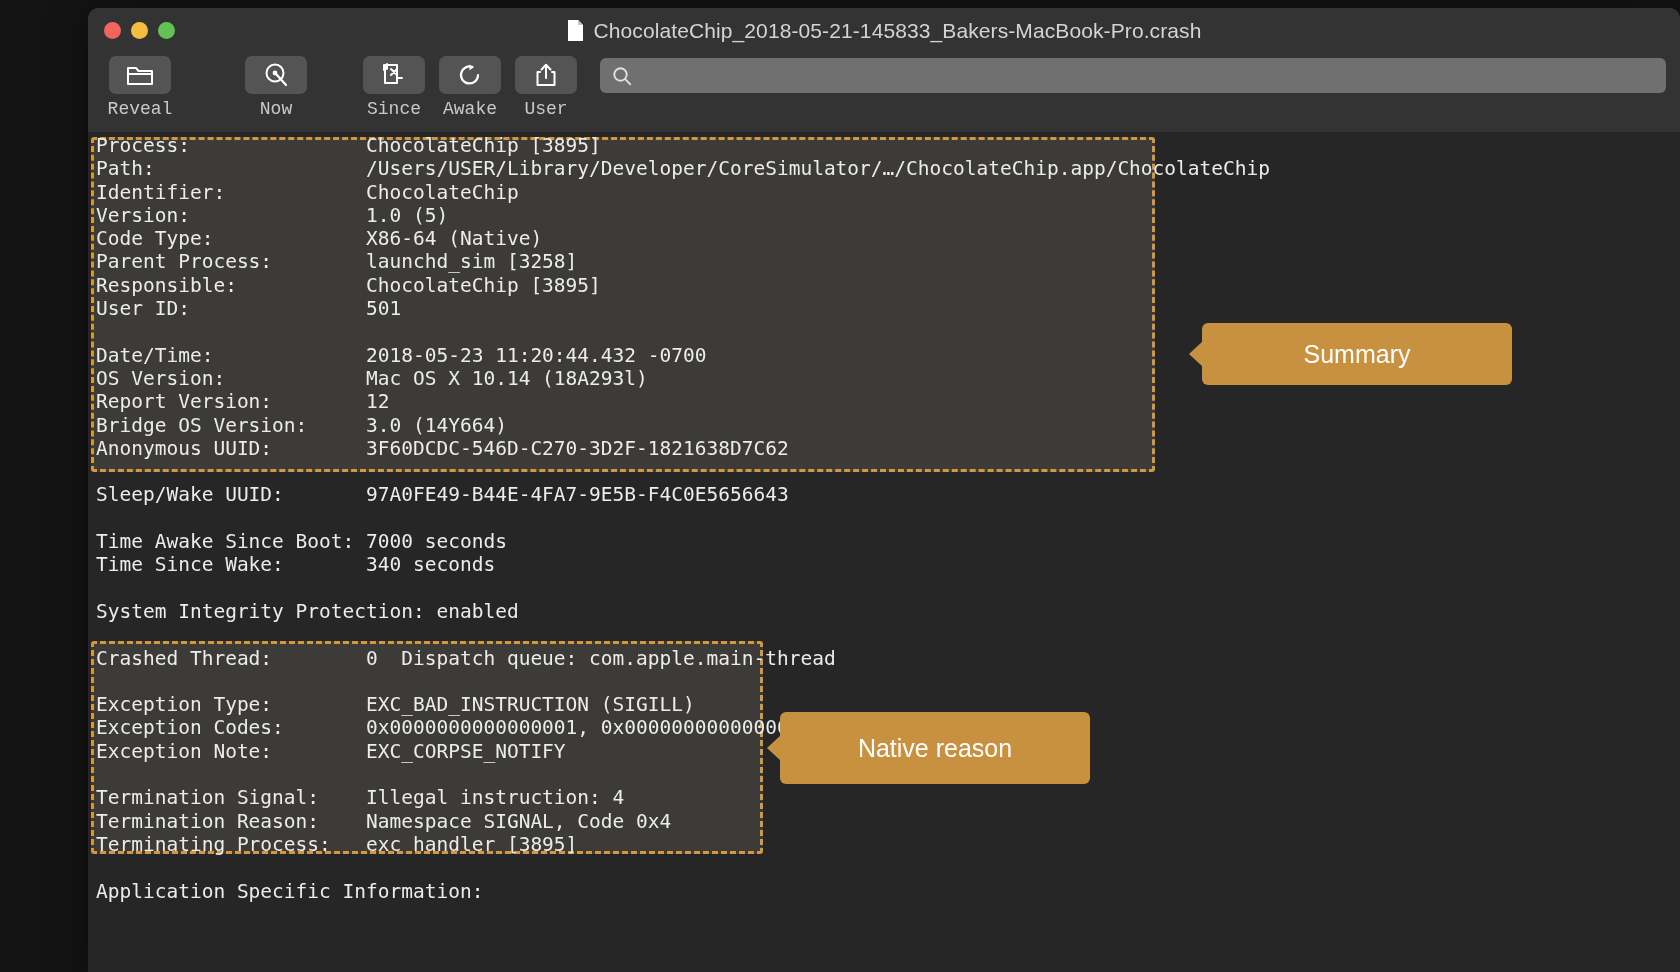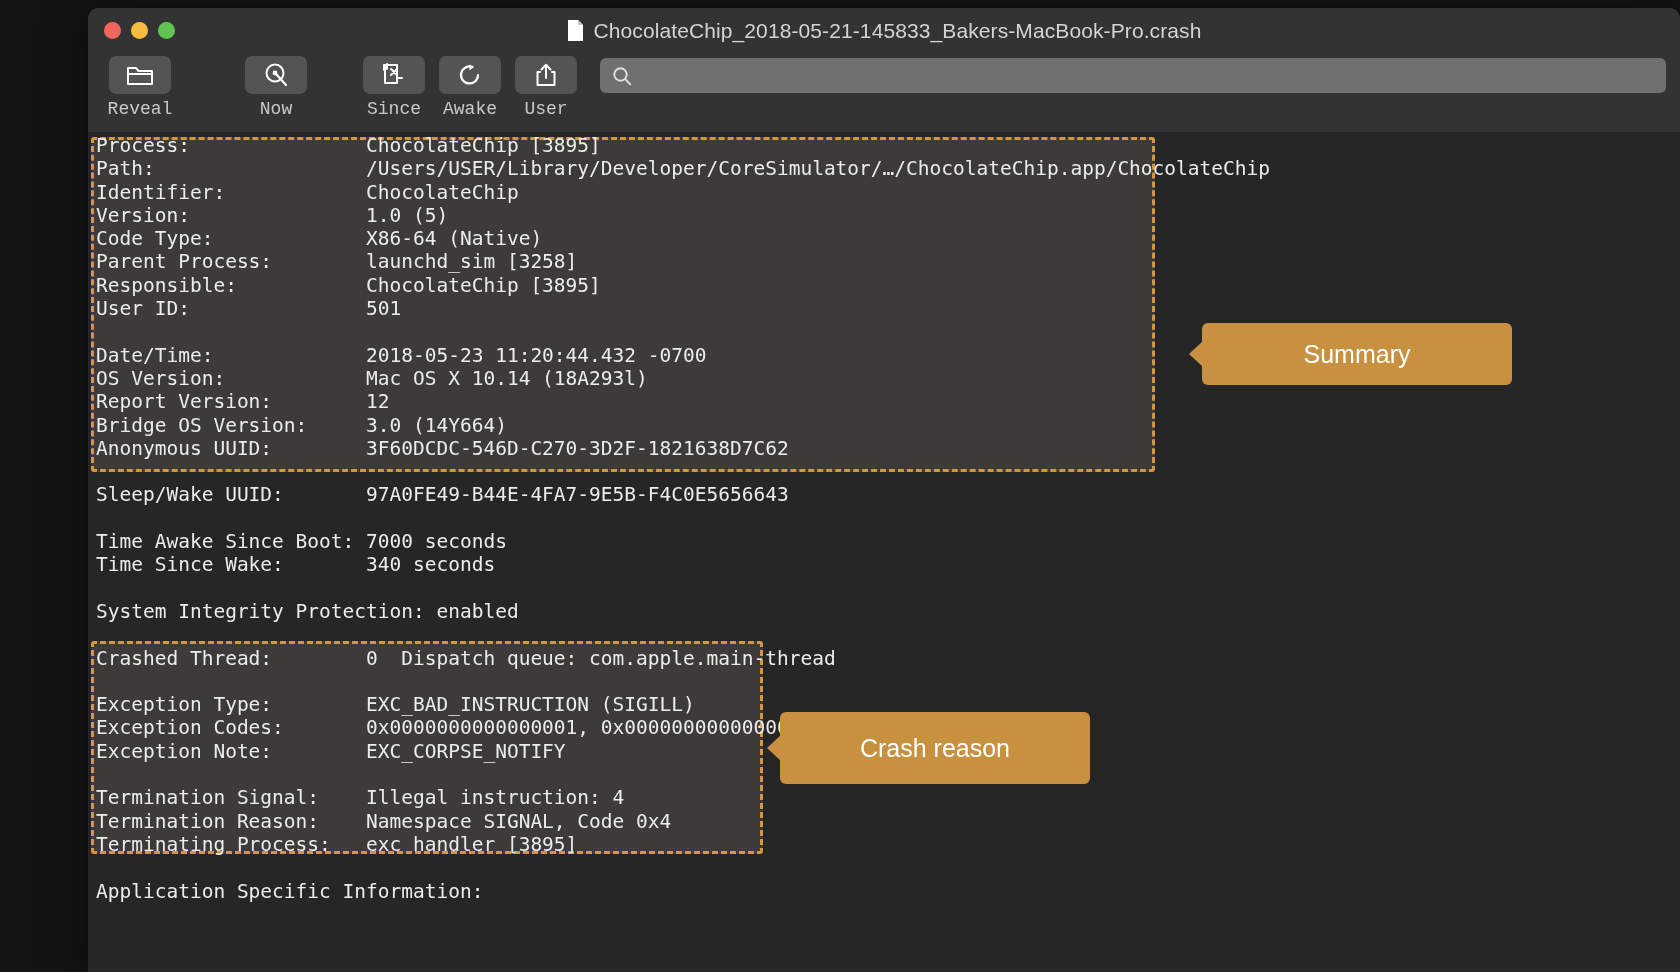--- a/index.html
+++ b/index.html
@@ -327,19 +327,19 @@
 
 Application Specific Information:</pre>
 
       <div class="callout" style="left:1114px; top:144px; width:310px; height:62px;margin-top:47px;">
         <span class="notch"></span>
         <span>Summary</span>
       </div>
 
       <div class="callout" style="left:692px; top:580px; width:310px; height:72px;">
         <span class="notch"></span>
-        <span>Crash reason</span>
+        <span>Native reason</span>
       </div>
 
     </div>
 
   </div>
 </div>
 
 </body></html>

